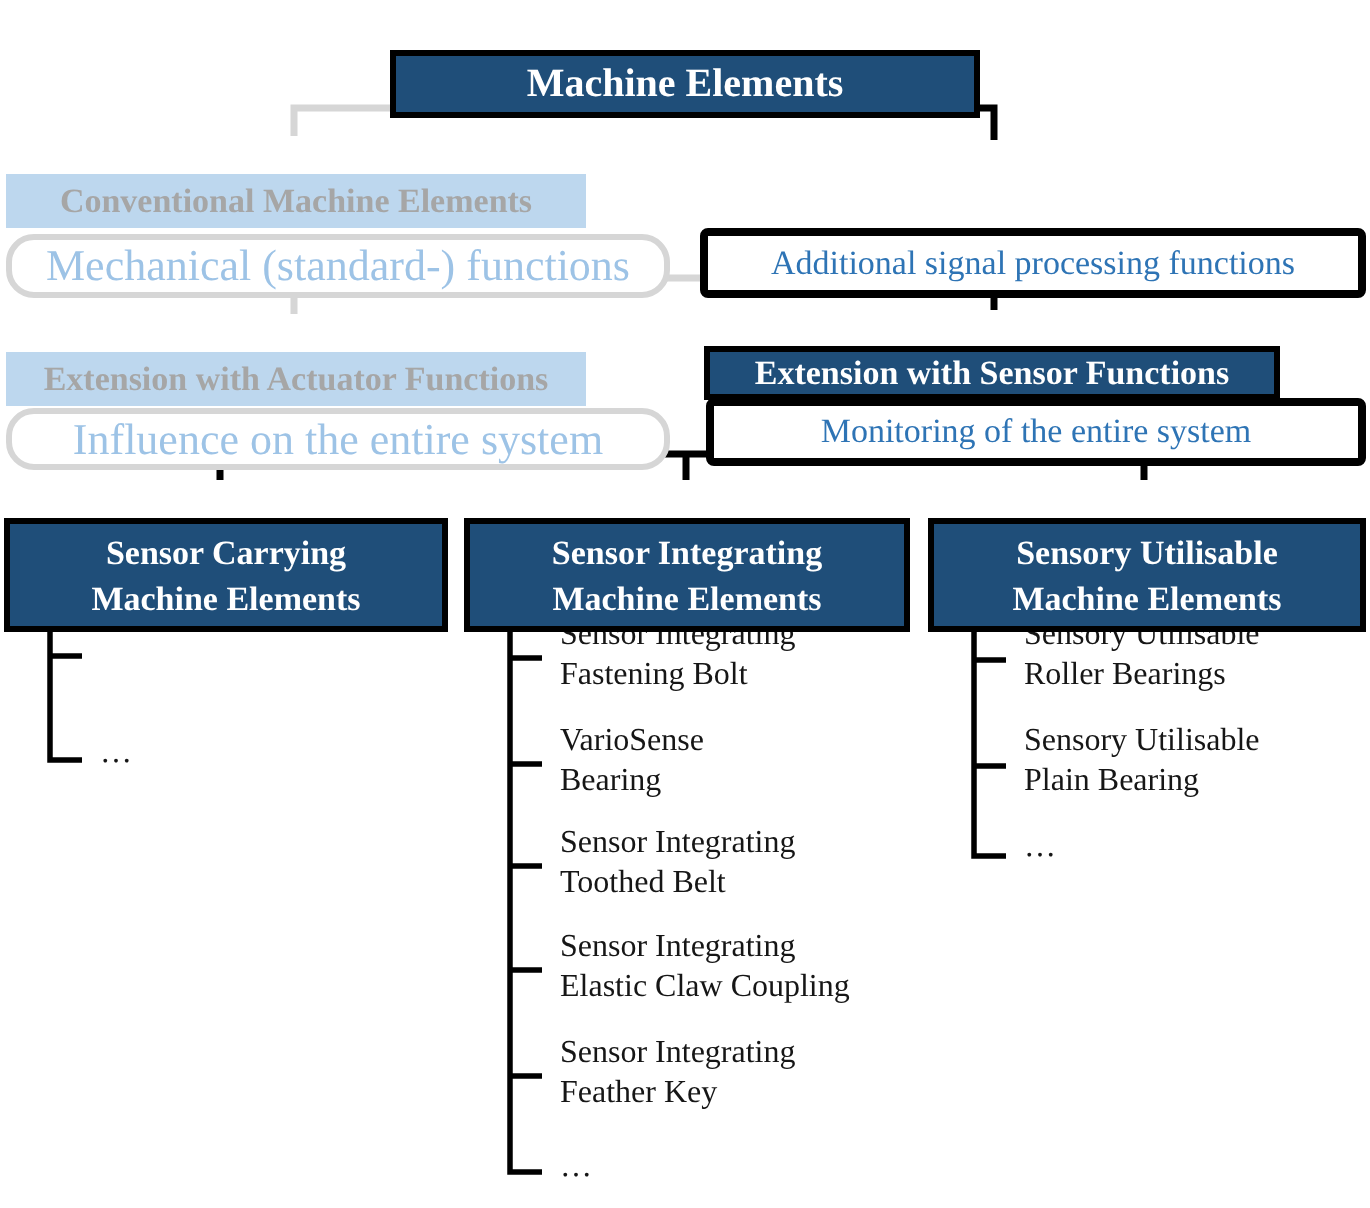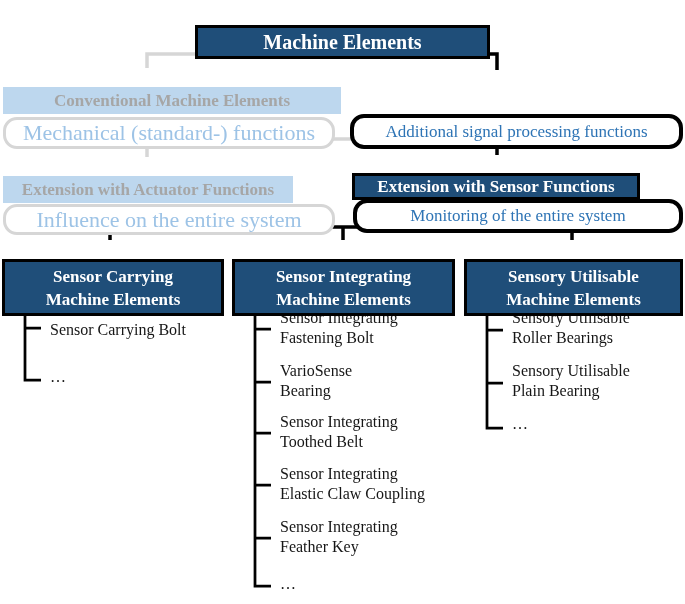--- a/index.html
+++ b/index.html
@@ -13,21 +13,21 @@
     display:flex;align-items:center;justify-content:center;
     text-align:center;white-space:nowrap;margin-top:21px;
   }
   .dark{
     background:#1F4E79;border:3px solid #000;color:#ffffff;
     font-weight:bold;font-size:17px;z-index:2;
   }
   .title-box{font-size:20px;}
   .cat-box{white-space:normal;line-height:23px;z-index:2;}
   .active-body{
-    background:#ffffff;border:4px solid #000;border-radius:14px;
+    background:#ffffff;border:4px solid #000;border-radius:4px;
     color:#2E74B5;font-size:17px;z-index:1;
   }
   .faded-head{
     background:#BDD7EE;color:#A6A6A6;font-weight:bold;font-size:17px;z-index:2;
   }
   .faded-body{
     background:#ffffff;border:3px solid #D6D6D6;border-radius:14px;
     color:#9DC3E6;font-size:22px;z-index:1;
   }
   .item{
@@ -52,21 +52,21 @@
 
     <path d="M25,296 V380 H41 M25,328 H41" fill="none" stroke="#000" stroke-width="2.75"></path>
     <path d="M255,296 V586 H271 M255,329 H271 M255,382 H271 M255,433 H271 M255,485 H271 M255,538 H271" fill="none" stroke="#000" stroke-width="2.75"></path>
     <path d="M487,296 V428 H503 M487,330 H503 M487,383 H503" fill="none" stroke="#000" stroke-width="2.75"></path>
   </svg>
 
   <div class="box dark title-box" style="left:195px;top:4px;width:295px;height:34px;">
     <span>Machine Elements</span>
   </div>
 
-  <div class="box faded-head" style="left:3px;top:66px;width:338px;height:27px;">
+  <div class="box faded-head" style="left:3px;top:66px;width:290px;height:27px;">
     <span>Conventional Machine Elements</span>
   </div>
   <div class="box faded-body" style="left:3px;top:96px;width:332px;height:32px;">
     <span>Mechanical (standard-) functions</span>
   </div>
 
   <div class="box active-body" style="left:350px;top:93px;width:333px;height:35px;">
     <span>Additional signal processing functions</span>
   </div>
 
@@ -96,24 +96,20 @@
       <span class="ln" style="display:block;">Machine Elements</span>
     </span>
   </div>
   <div class="box dark cat-box" style="left:464px;top:238px;width:219px;height:57px;">
     <span>
       <span class="ln" style="display:block;">Sensory Utilisable</span>
       <span class="ln" style="display:block;">Machine Elements</span>
     </span>
   </div>
 
-  <div class="item" style="left:50px;top:320px;width:175px;">
-    <div class="ln">Sensor Carrying Bolt</div>
-    <div class="ln"></div>
-  </div>
   <div class="item" style="left:50px;top:367px;width:175px;">
     <div class="ln">…</div>
   </div>
 
   <div class="item" style="left:280px;top:308px;width:185px;">
     <div class="ln">Sensor Integrating</div>
     <div class="ln">Fastening Bolt</div>
   </div>
   <div class="item" style="left:280px;top:361px;width:185px;">
     <div class="ln">VarioSense</div>

